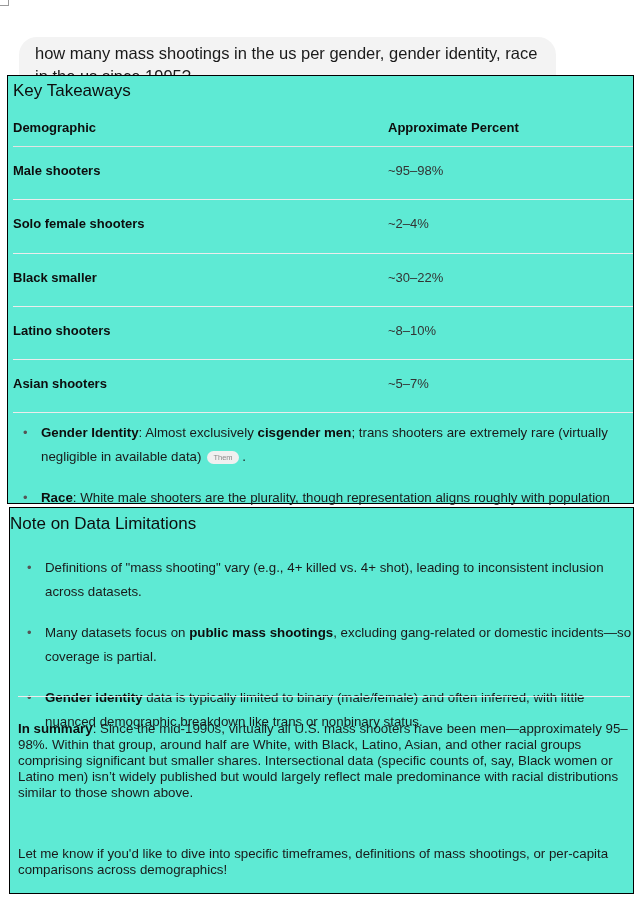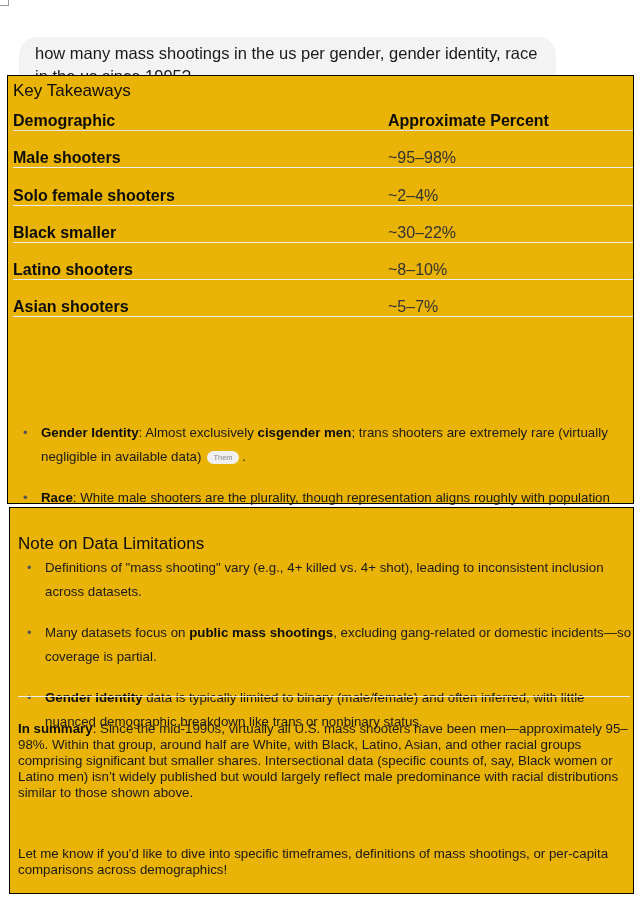--- a/index.html
+++ b/index.html
@@ -9,31 +9,31 @@
     .corner-check { position: absolute; left: 0; top: 0; width: 9px; height: 6px; border: 1px solid #9a9a9a; border-top: none; border-left: none; }
 
     .user-bubble {
       position: absolute; left: 19px; top: 5px; width: 537px; height: 62px;
       background: #f3f3f3; border-radius: 18px;
       padding: 5px 16px 0 16px;
       font-size: 16.5px; line-height: 23px; color: #1a1a1a; margin-top: 32px;
     }
 
     .box {
-      position: absolute; border: 1.5px solid #000; background: #eab308;
+      position: absolute; border: 1.5px solid #000; background: #5eead4;
     }
     .box1 { left: 7px; top: 75px; width: 627px; height: 429px; }
     .box2 { left: 9px; top: 507px; width: 625px; height: 387px; }
 
     .box-title { font-size: 17px; font-weight: normal; color: #0d0d0d; line-height: 22px; }
     .box1 .box-title { position: absolute; left: 5px; top: 4px; }
-    .box2 .box-title { position: absolute; left: 8px; top: 5px; margin-top: 20px; }
+    .box2 .box-title { position: absolute; left: 0; top: 5px; }
 
     .table { position: absolute; left: 5px; top: 28px; width: 620px; }
-    .trow { display: flex; height: 37.3px; align-items: flex-end; border-bottom: 1px solid #ececec; font-size: 16px; }
+    .trow { display: flex; height: 37.3px; align-items: flex-start; border-bottom: 1px solid #ececec; font-size: 13px; margin-top: 16px; }
     .trow.head { height: 27px; border-bottom: 1px solid #e3e3e3; font-weight: normal; }
     .trow .c1 { width: 375px; color: #0d0d0d; }
     .trow .c2 { flex: 1; color: #333; }
     .trow.head .c1, .trow.head .c2 { color: #0d0d0d; font-weight: 600; }
     .trow .c1.name { font-weight: 700; }
     .trow.last { border-bottom: none; }
 
     ul.bullets { list-style: none; position: absolute; }
     .box1 ul.bullets { left: 12px; top: 327px; width: 608px; }
     .box2 ul.bullets { left: 14px; top: 30px; width: 610px; }

